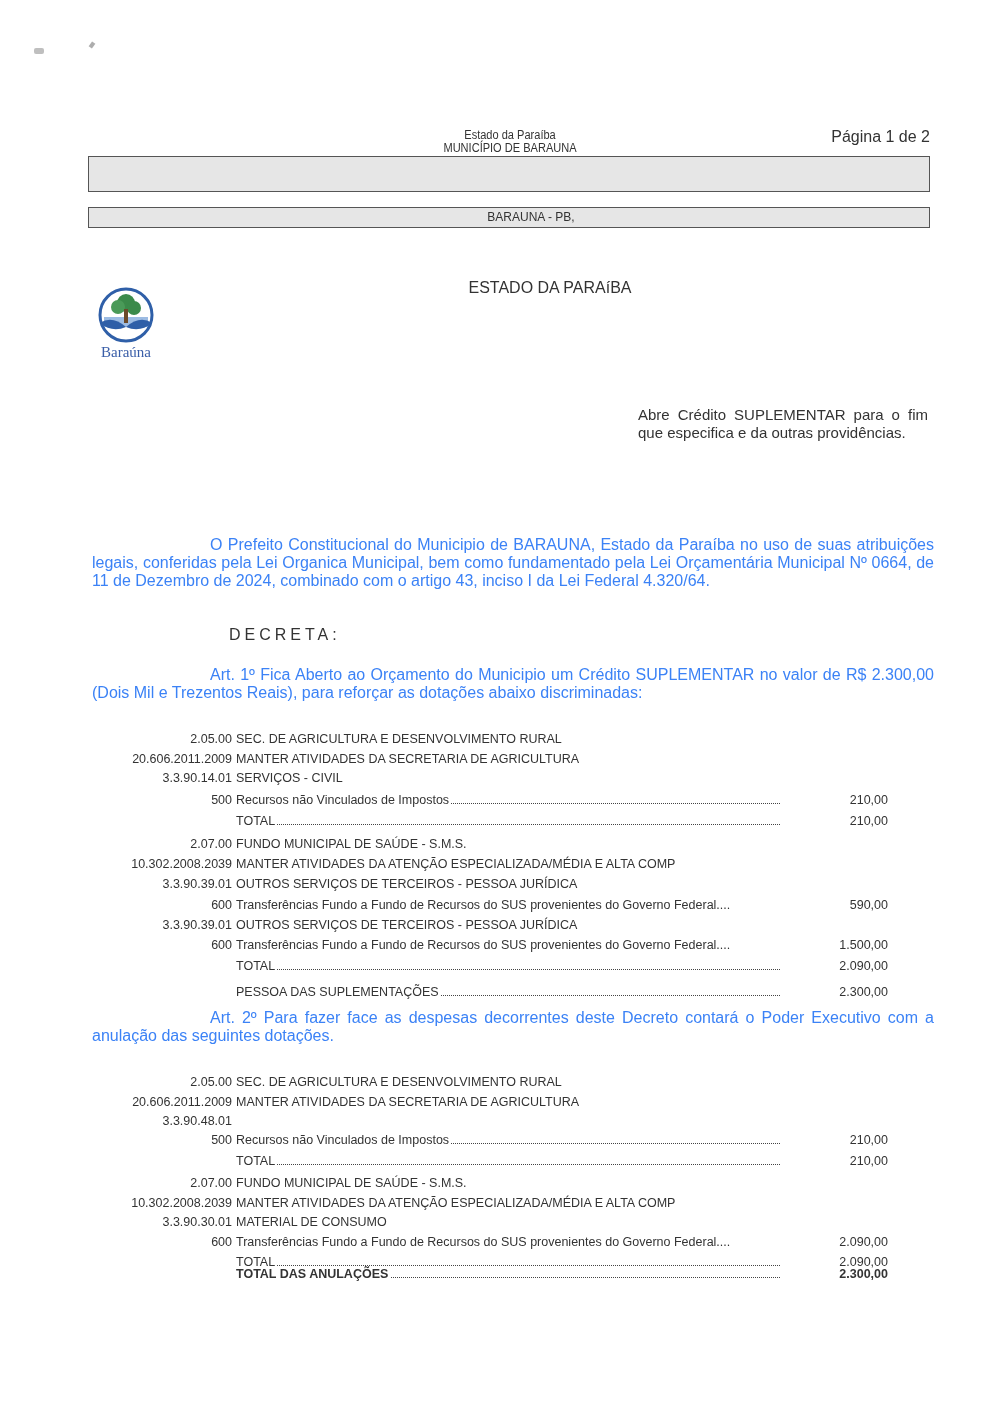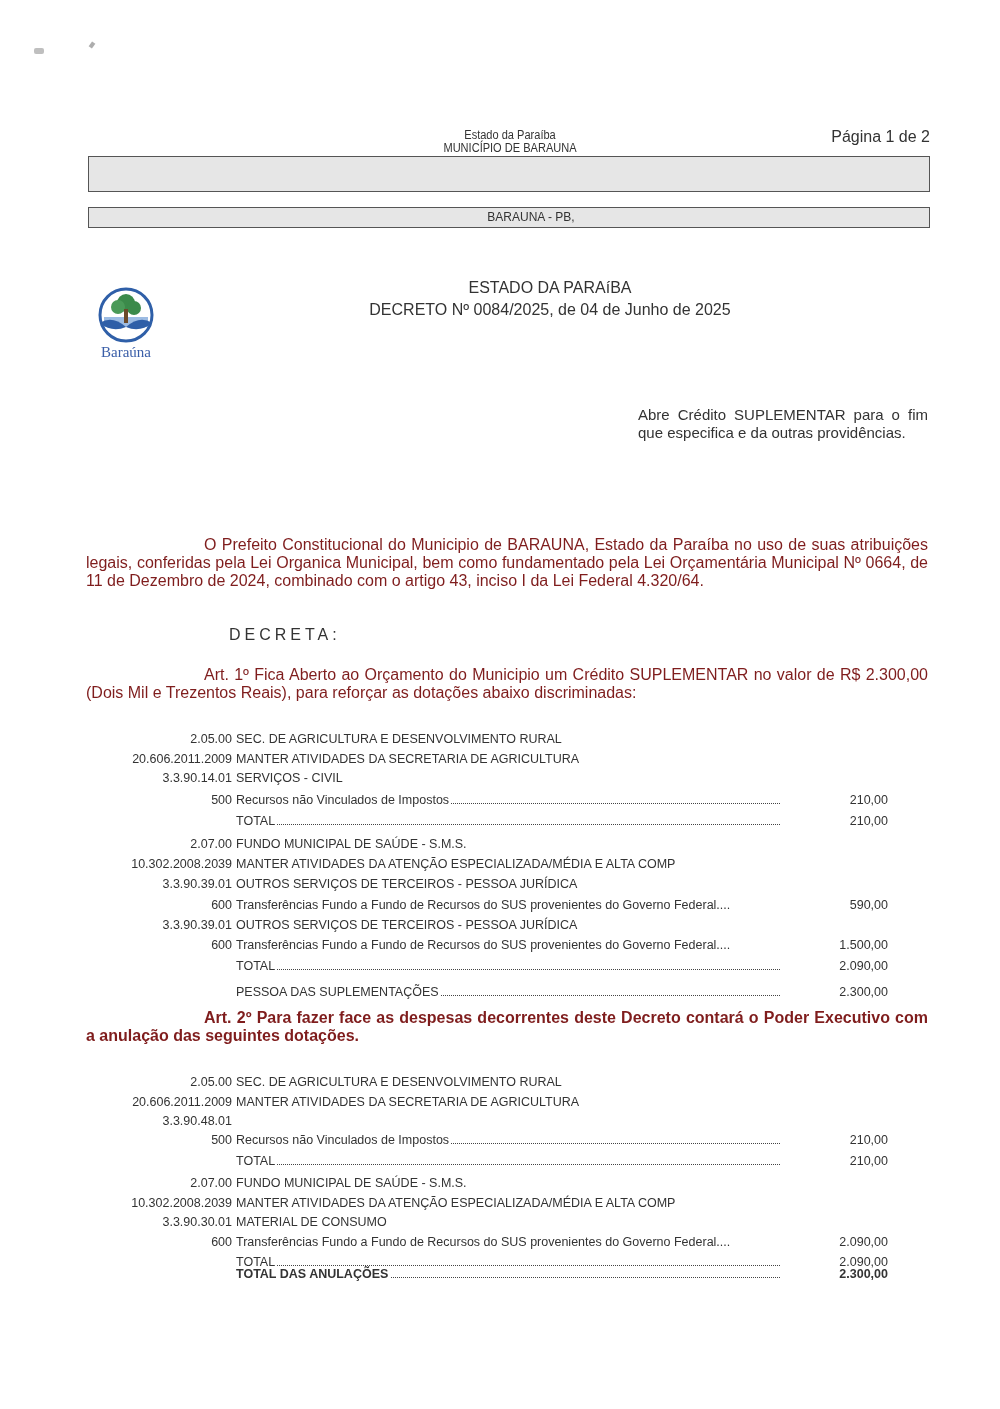--- a/index.html
+++ b/index.html
@@ -13,26 +13,26 @@
   .hdr-page { right: 70px; top: 128px; font-size: 16px; color: #333; }
   .gray-bar { left: 88px; width: 842px; background: #e6e6e6; border: 1px solid #555; box-sizing: border-box; padding-left: 44px; }
   .bar1 { top: 156px; height: 36px; }
   .bar2 { top: 207px; height: 21px; text-align: center; font-size: 12px; line-height: 19px; color: #333; }
 
   .logo { left: 92px; top: 285px; width: 80px; height: 80px; }
   .title-block { left: 340px; top: 277px; width: 420px; text-align: center; font-size: 16px; line-height: 22px; color: #333; }
 
   .ementa { left: 638px; top: 406px; width: 290px; font-size: 15px; line-height: 18px; text-align: justify; color: #333; }
 
-  .para { left: 86px; width: 842px; font-size: 16px; line-height: 18px; text-align: justify; color: #7f1d1d; transform-origin: left top; }
+  .para { left: 92px; width: 842px; font-size: 16px; line-height: 18px; text-align: justify; color: #3b82f6; transform-origin: left top; }
   .para .indent { display: inline-block; width: 118px; }
   .p-intro { top: 536px; }
   .decreta { left: 229px; top: 626px; font-size: 16px; letter-spacing: 4px; color: #333; }
   .p-art1 { top: 666px; }
-  .p-art2 { top: 1009px; font-weight: bold; }
+  .p-art2 { top: 1009px; }
 
   .ledger { left: 0; width: 1000px; font-size: 12.5px; color: #333; }
   .row { position: absolute; left: 0; width: 1000px; height: 18px; line-height: 18px; }
   .code { position: absolute; right: 768px; text-align: right; white-space: nowrap; }
   .desc { position: absolute; left: 236px; white-space: nowrap; }
   .dotted { position: absolute; left: 236px; width: 544px; white-space: nowrap; overflow: hidden; }
   .dotted .t { background: #fff; padding-right: 2px; position: relative; z-index: 1; }
   .dotted::after { content: ""; position: absolute; left: 0; right: 0; bottom: 5px; border-bottom: 1px dotted #444; }
   .val { position: absolute; right: 112px; text-align: right; white-space: nowrap; }
 </style>
@@ -59,21 +59,20 @@
     <circle cx="42" cy="23" r="7" fill="#3b8a4a"></circle>
     <rect x="32" y="24" width="4" height="14" fill="#6b4a2a"></rect>
     <path d="M8 38 Q20 30 34 42 Q20 48 8 38 Z" fill="#2f5fa8"></path>
     <path d="M60 38 Q48 30 34 42 Q48 48 60 38 Z" fill="#2f5fa8"></path>
     <text x="34" y="72" text-anchor="middle" font-family="Liberation Serif, serif" font-size="15" fill="#3a5ea8">Baraúna</text>
   </svg>
 </div>
 
 <div class="abs title-block">
   <div>ESTADO  DA PARAíBA</div>
-  <div>DECRETO Nº 0084/2025, de 04 de Junho de 2025</div>
 </div>
 
 <div class="abs ementa">Abre Crédito SUPLEMENTAR para o fim que especifica e da outras providências.</div>
 
 <div class="abs para p-intro"><span class="indent"></span><span>O Prefeito Constitucional do Municipio de BARAUNA, Estado da Paraíba no uso de suas atribuições legais, conferidas pela Lei Organica Municipal, bem como fundamentado pela Lei Orçamentária Municipal Nº 0664, de 11 de Dezembro de 2024, combinado com o artigo 43, inciso I da Lei Federal 4.320/64.</span></div>
 
 <div class="abs decreta">DECRETA:</div>
 
 <div class="abs para p-art1"><span class="indent"></span><span>Art. 1º Fica Aberto ao Orçamento do Municipio um Crédito SUPLEMENTAR no valor de R$ 2.300,00 (Dois Mil e Trezentos Reais), para reforçar as dotações abaixo discriminadas:</span></div>
 

